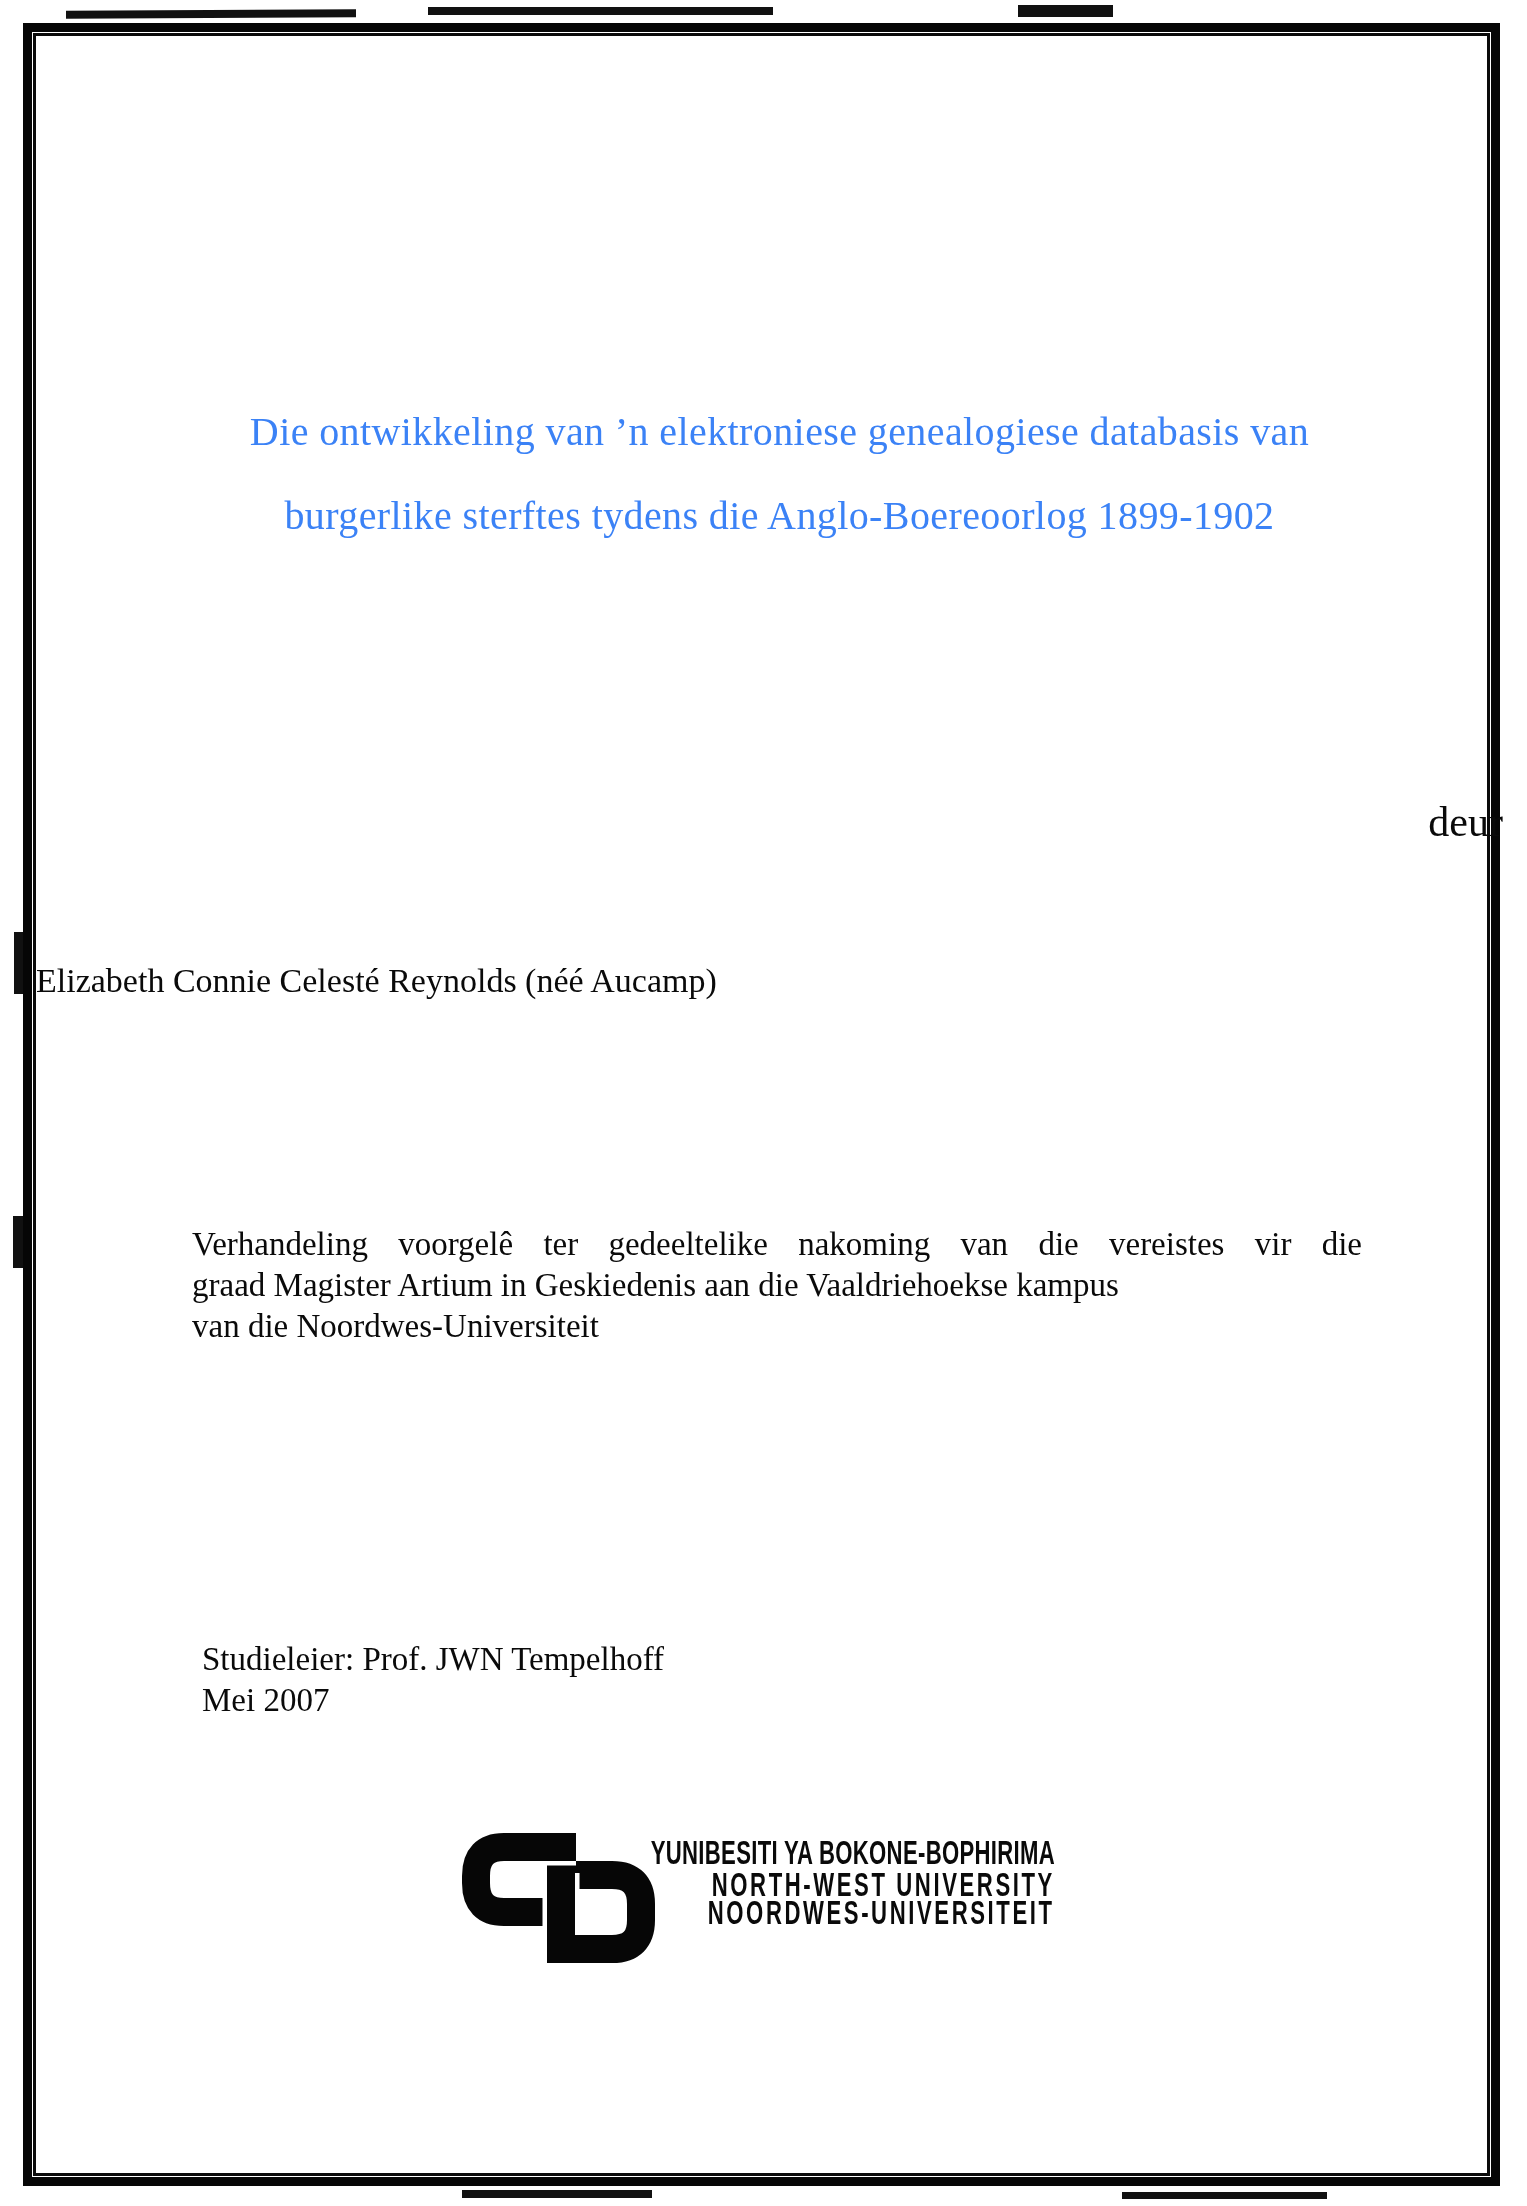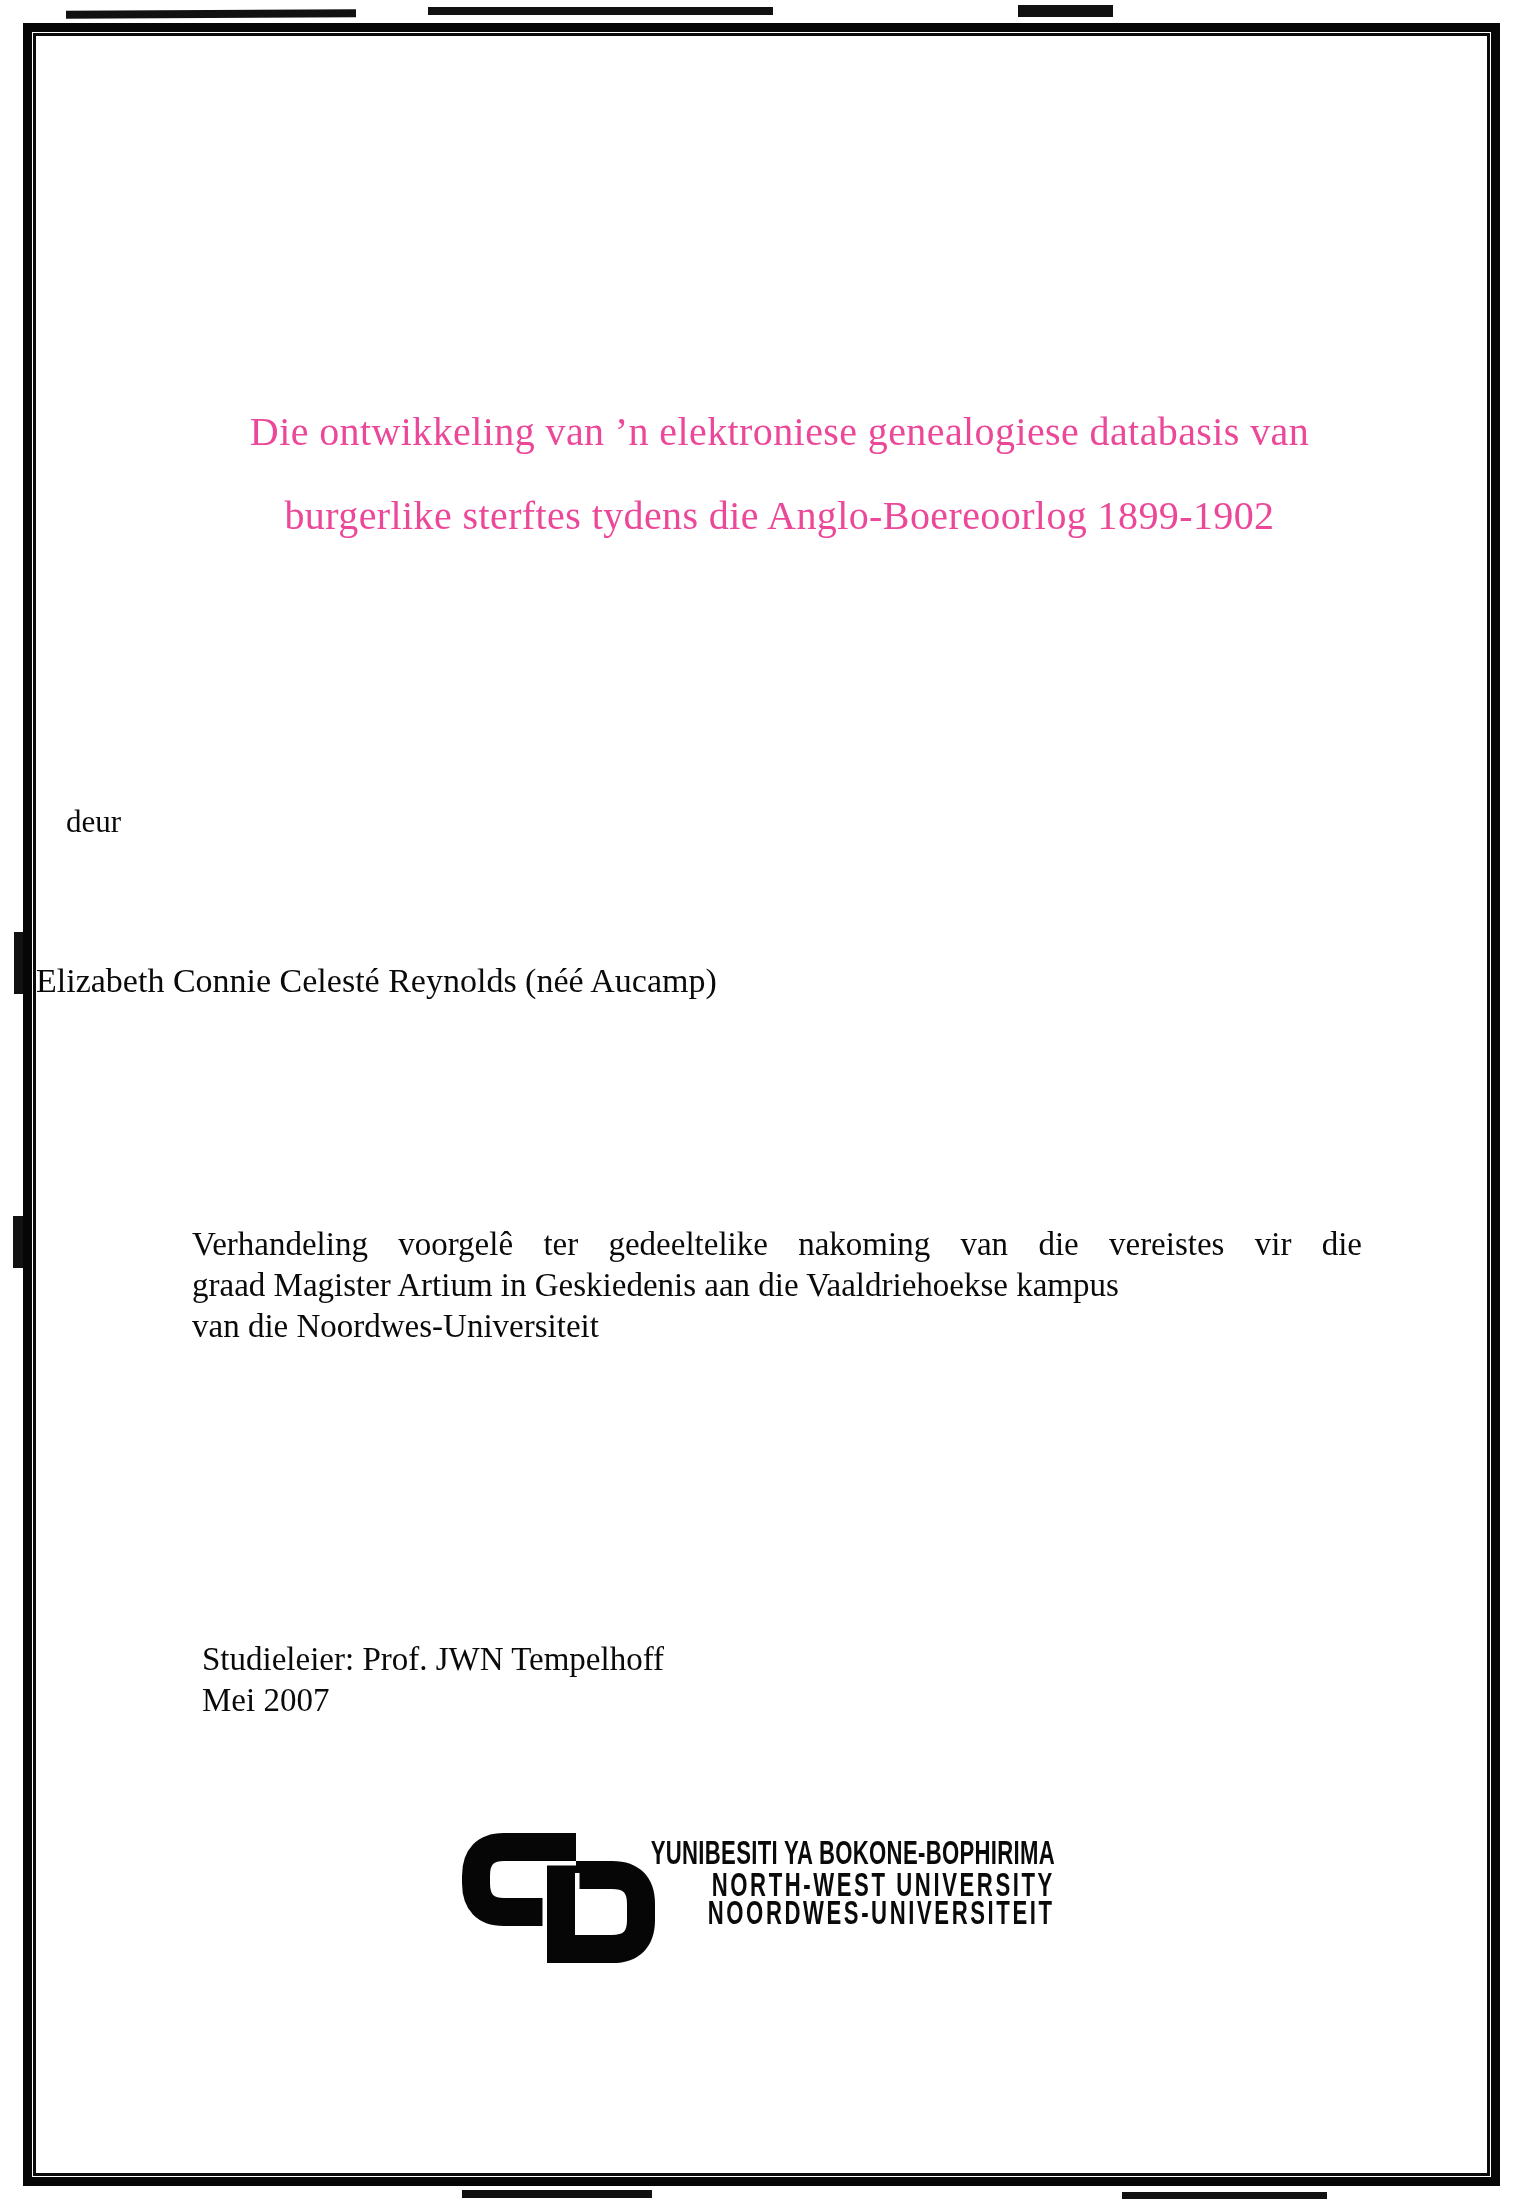--- a/index.html
+++ b/index.html
@@ -36,27 +36,27 @@
   .a-left1 { left: 14px; top: 932px;  width: 16px; height: 62px; }
   .a-left2 { left: 13px; top: 1216px; width: 14px; height: 52px; }
   .a-bot1 { left: 462px;  top: 2190px; width: 190px; height: 8px; }
   .a-bot2 { left: 1122px; top: 2192px; width: 205px; height: 7px; }
 
   .title {
     position: absolute; left: 36px; right: 24px; top: 390px;
     text-align: center;
     font-size: 40px; line-height: 84px;
     letter-spacing: 0.4px;
-    color: #ec4899;
+    color: #3b82f6;
     padding-left: 20px;
   }
   .byline {
     position: absolute; left: 36px; right: 24px; top: 802px;
-    text-align: left;
-    font-size: 31px; line-height: 40px; margin-left: 30px;
+    text-align: right;
+    font-size: 42px; line-height: 40px;
   }
   .author {
     position: absolute; left: 36px; right: 58px; top: 960px;
     text-align: left;
     font-size: 34px; line-height: 42px;
   }
   .description {
     position: absolute; left: 184px; top: 1224px; width: 1170px;
     font-size: 33px; line-height: 41px; margin-left: 8px;
   }

